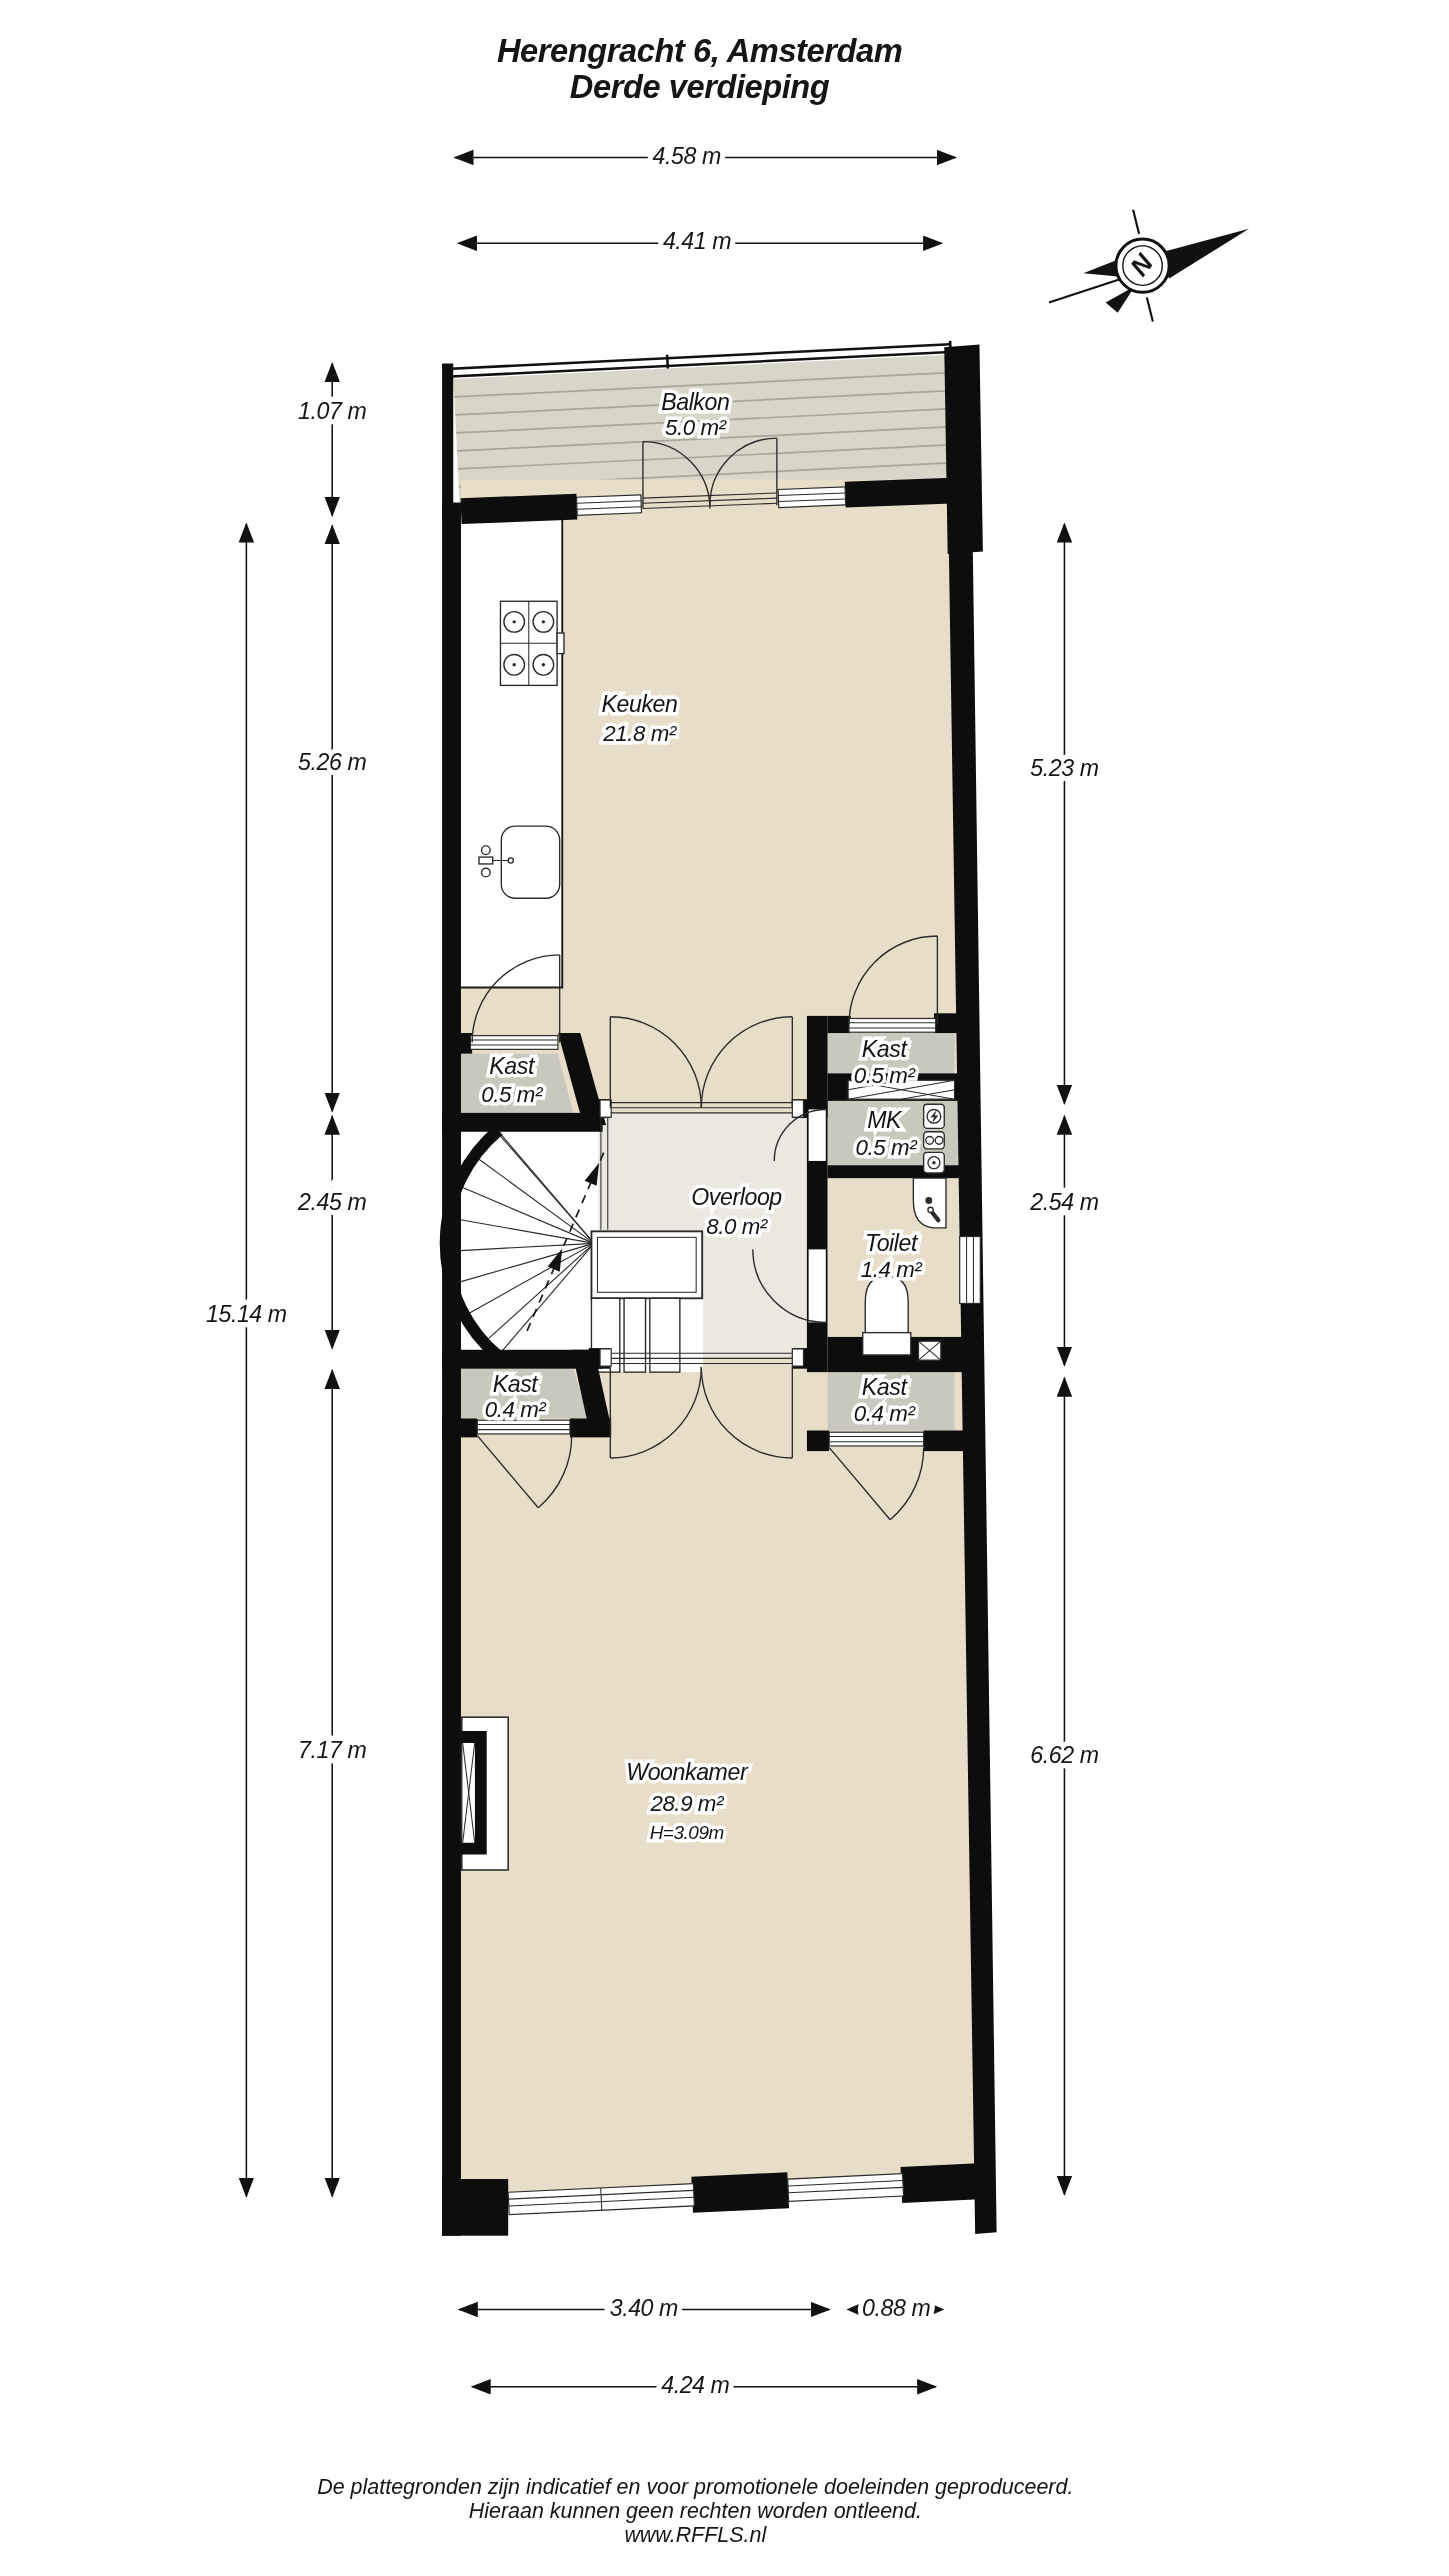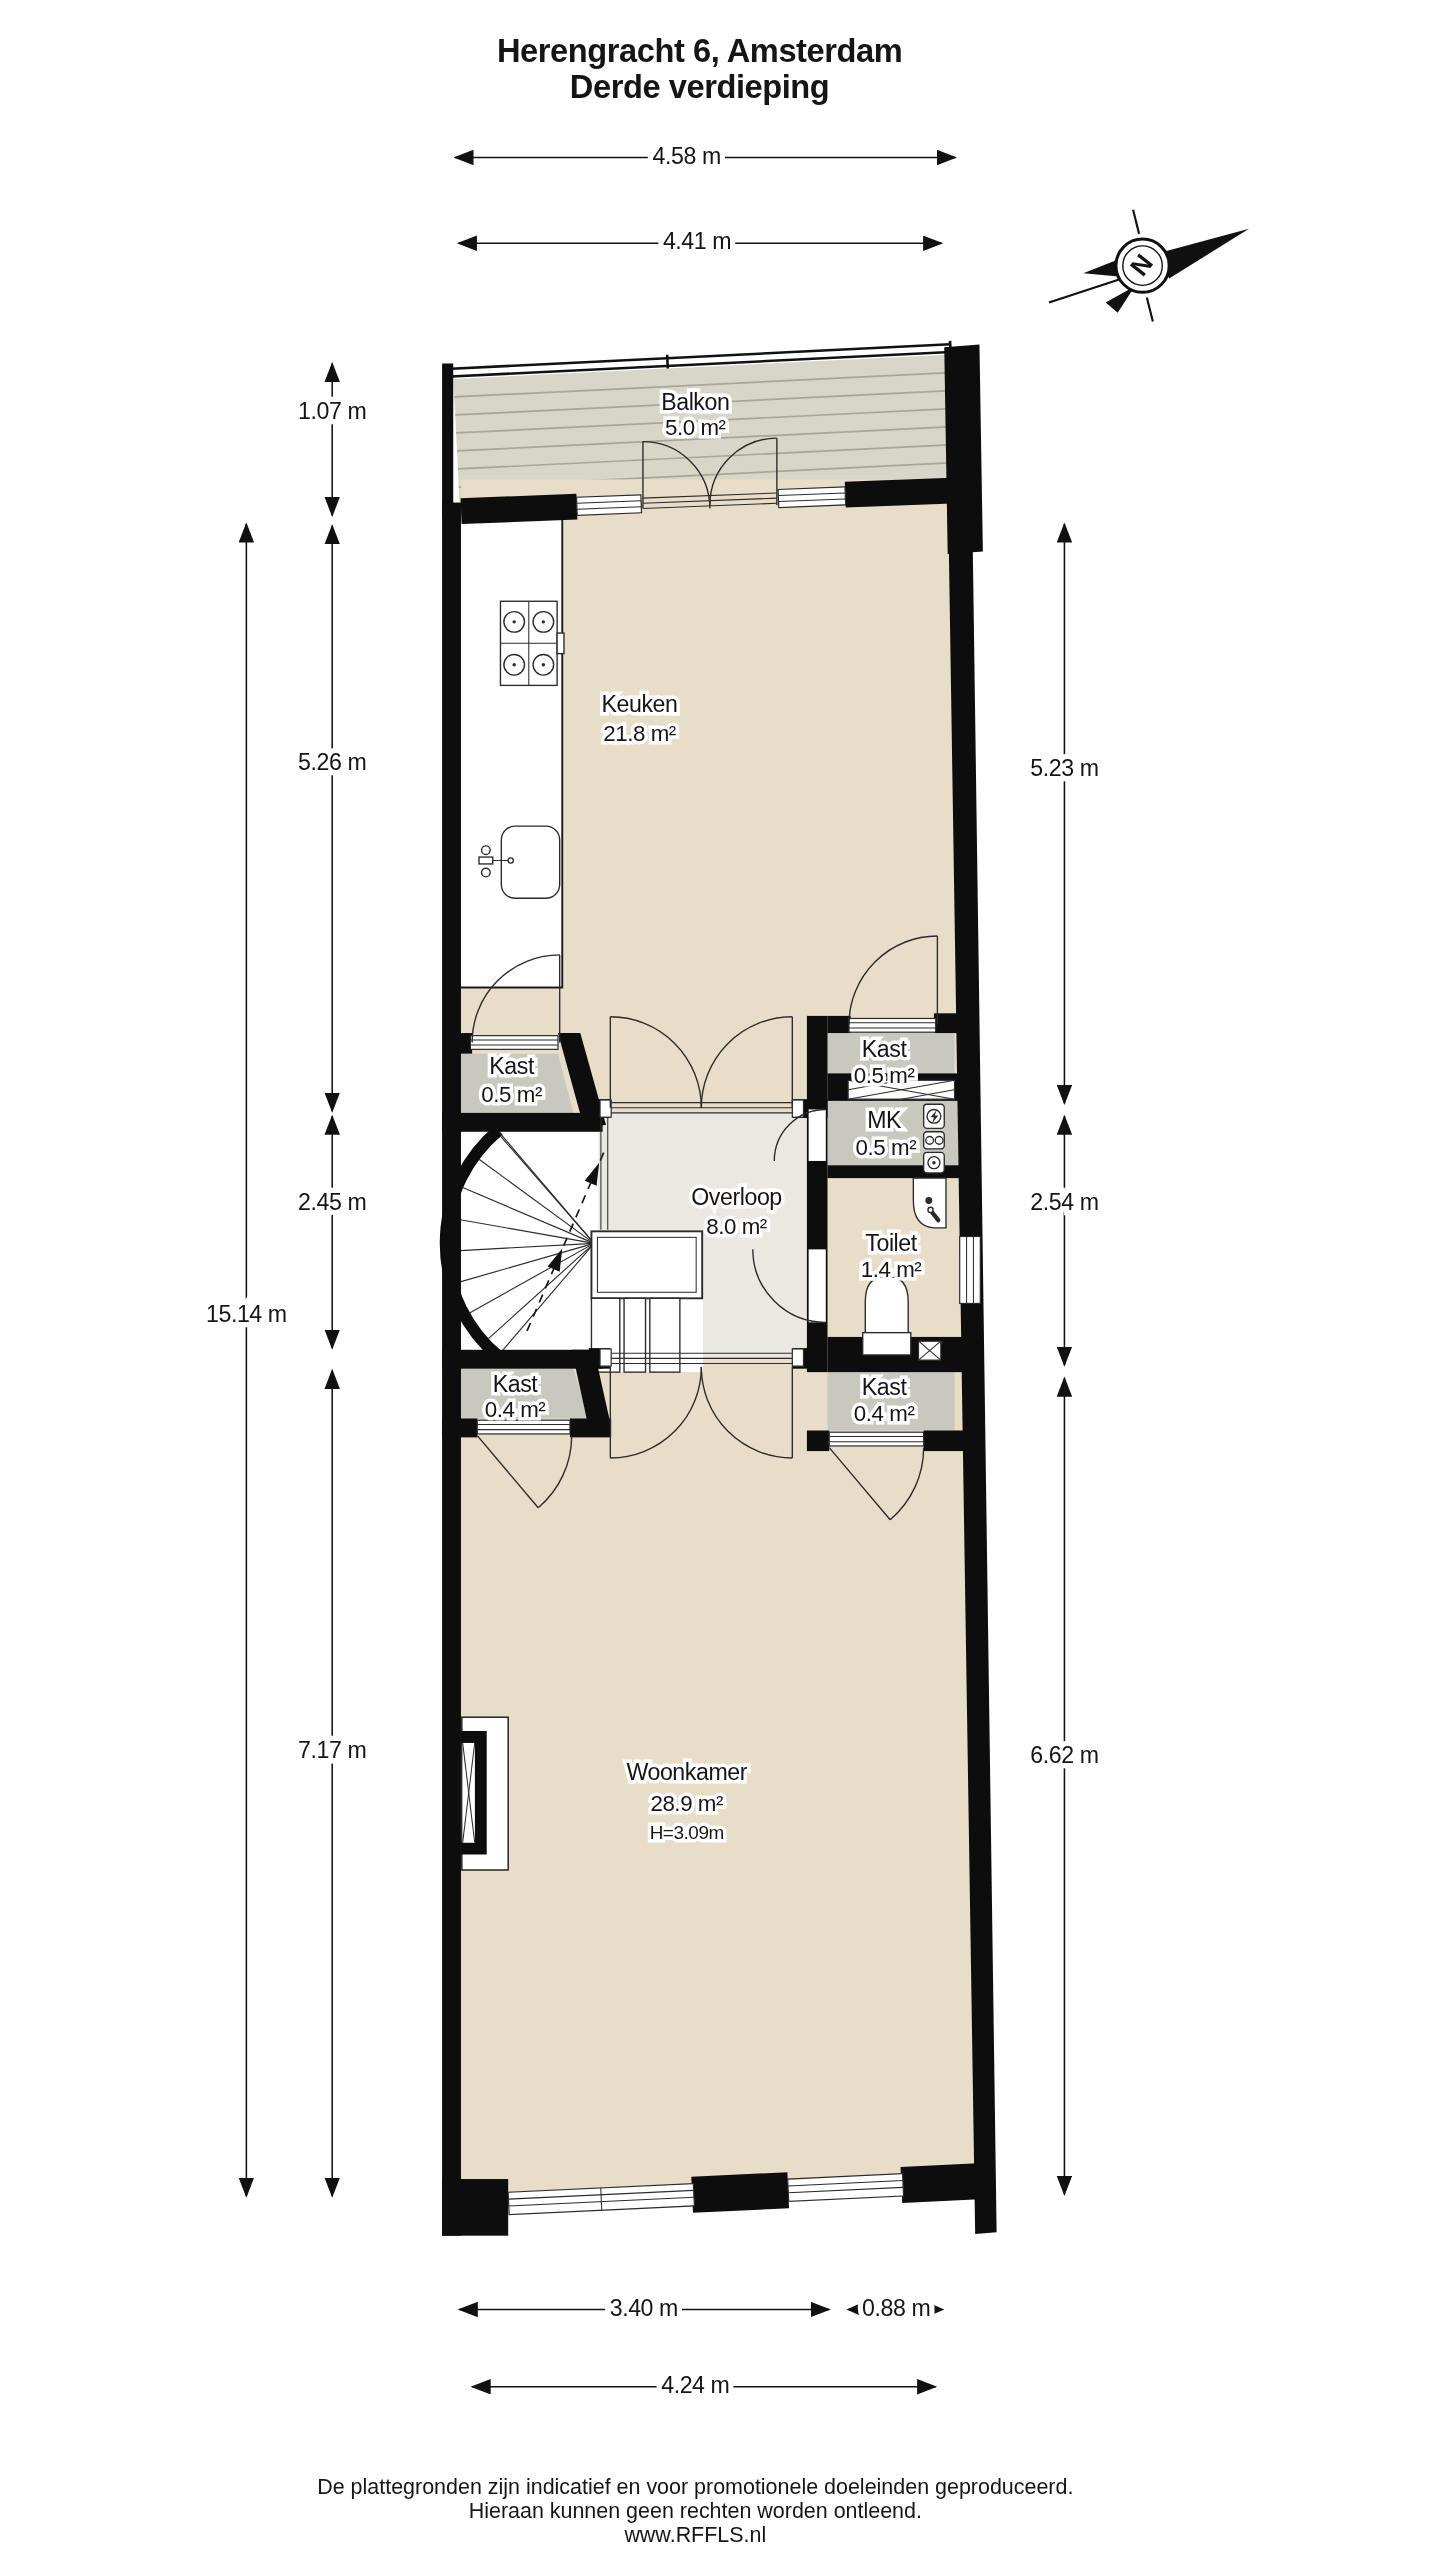--- a/index.html
+++ b/index.html
@@ -1,16 +1,16 @@
 <!DOCTYPE html>
 <html style="font-size:13.7px"><head>
 <meta charset="utf-8">
 <style>
   html,body{margin:0;padding:0;background:#ffffff;}
-  .page{width:1449px;height:2576px;position:relative;background:#fff;}
+  .page{width:1449px;height:2576px;position:relative;background:#fff;font-style:italic;}
   svg{display:block;}
   svg text{font-family:"Liberation Sans", sans-serif;fill:#151515;}
   .tc{text-anchor:middle;dominant-baseline:middle;}
   .title{font-size:38px;font-weight:bold;letter-spacing:-0.5px;}
   .roomname{font-size:27px;letter-spacing:-0.5px;paint-order:stroke;stroke:#ffffff;stroke-width:8px;}
   .roomarea{font-size:26px;letter-spacing:-0.5px;paint-order:stroke;stroke:#ffffff;stroke-width:8px;}
   .roomsmall{font-size:22px;letter-spacing:-0.5px;paint-order:stroke;stroke:#ffffff;stroke-width:8px;}
   .dimtext{font-size:27px;letter-spacing:-0.5px;paint-order:stroke;stroke:#ffffff;stroke-width:12px;}
   .foot{font-size:25px;}
   .wall{fill:#0d0d0d;}

